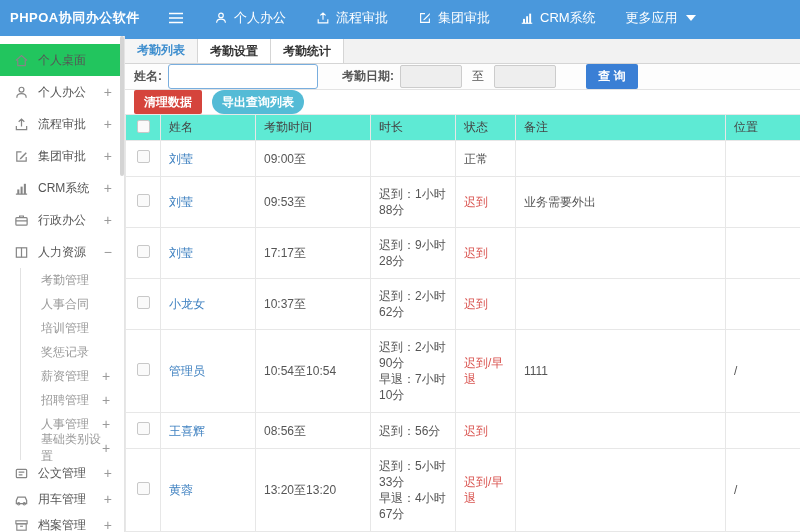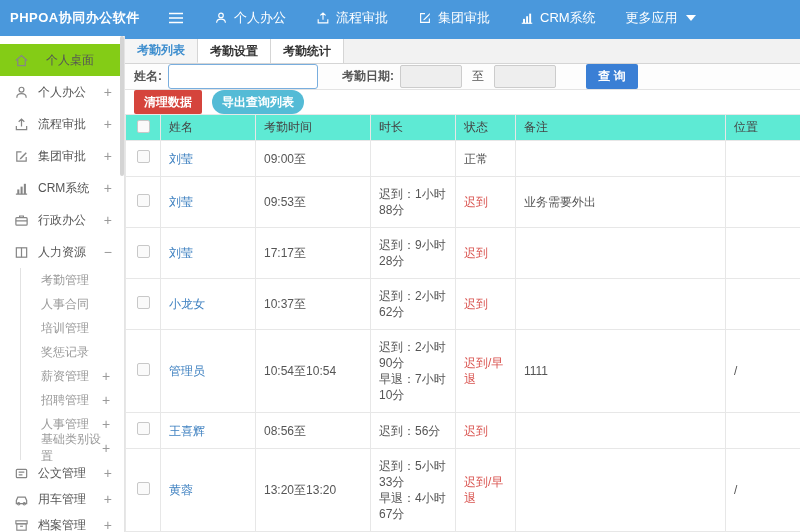--- a/index.html
+++ b/index.html
@@ -16,21 +16,21 @@
   .hic { display:block; }
 
   
   .wrap { display:flex; height:496px; }
 
   
   .side { width:125px; border-right:1px solid #e4e4e4; padding-top:8px; position:relative; background:#fff; overflow:hidden; }
   .sthumb { position:absolute; right:0; top:0; width:4px; height:140px; background:#d4d4d4; border-radius:2px; }
   .s-item { height:32px; display:flex; align-items:center; padding:0 12px 0 14px; cursor:pointer; color:#555; }
   .s-item.small { height:26px; }
-  .s-item.active { background:#84cc16;text-align:center; }
+  .s-item.active { background:#22c55e; }
   .s-item .sic { width:15px; margin-right:9px; flex:0 0 15px; display:flex; }
   .s-item .slabel { flex:1; font-size:12px; }
   .s-plus { color:#9a9a9a; font-size:14px; font-weight:400; width:10px; text-align:right; }
   .s-sub { margin-left:20px; border-left:1px solid #e2e2e2; }
   .s-sub .s-item { height:24px; padding-left:20px; color:#999; }
   .s-sub .s-plus { padding-right:4px; }
 
   
   .content { flex:1; border-top:3px solid #4a98dc; display:flex; flex-direction:column; overflow:hidden; }
 

